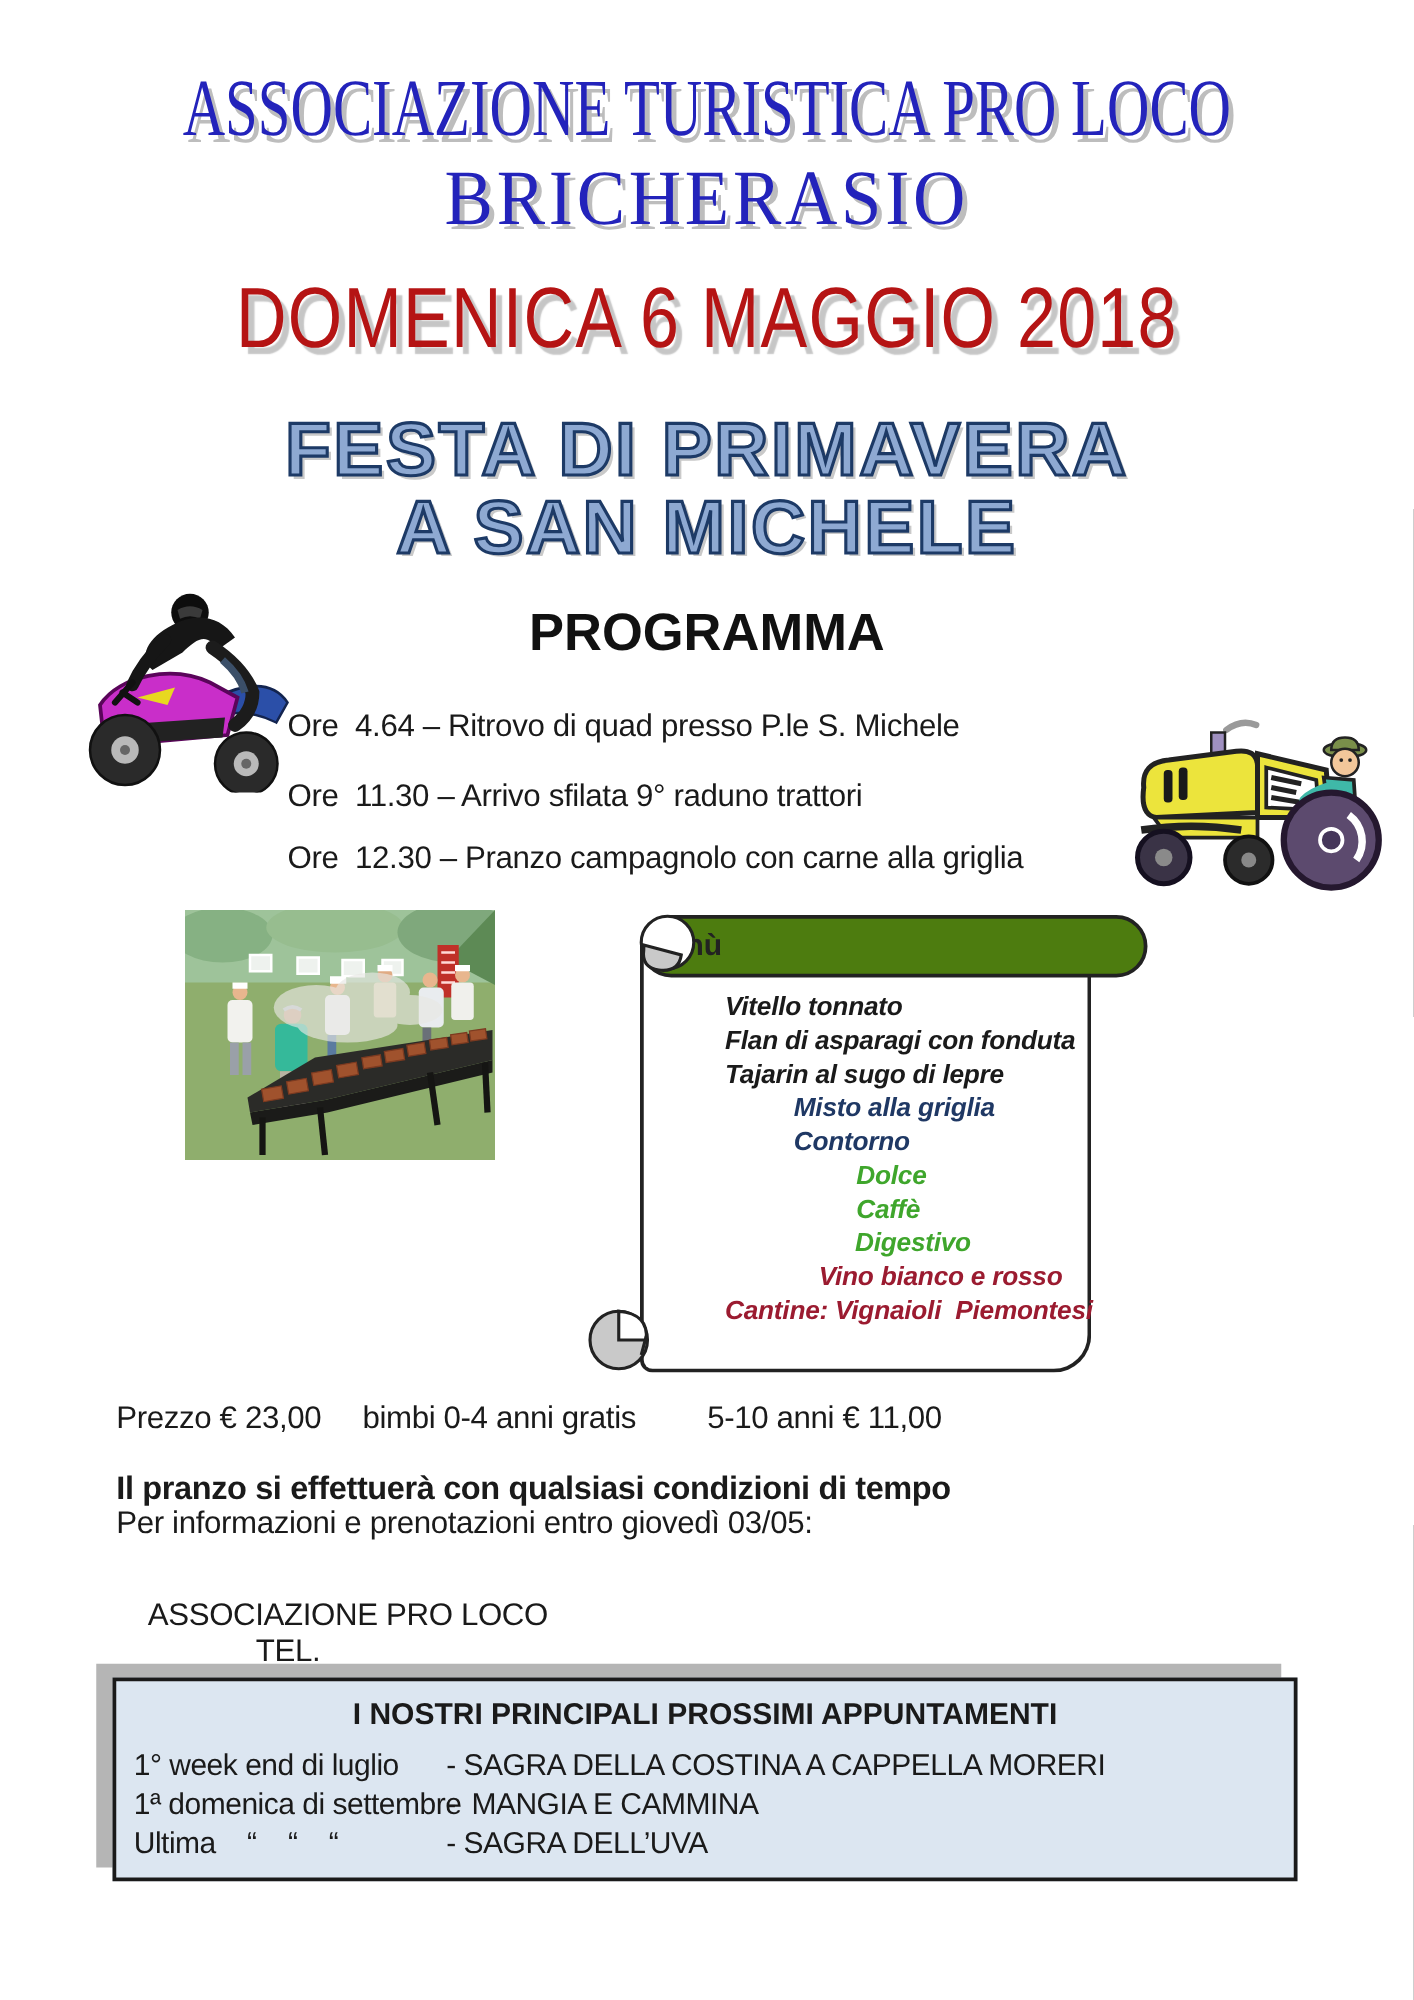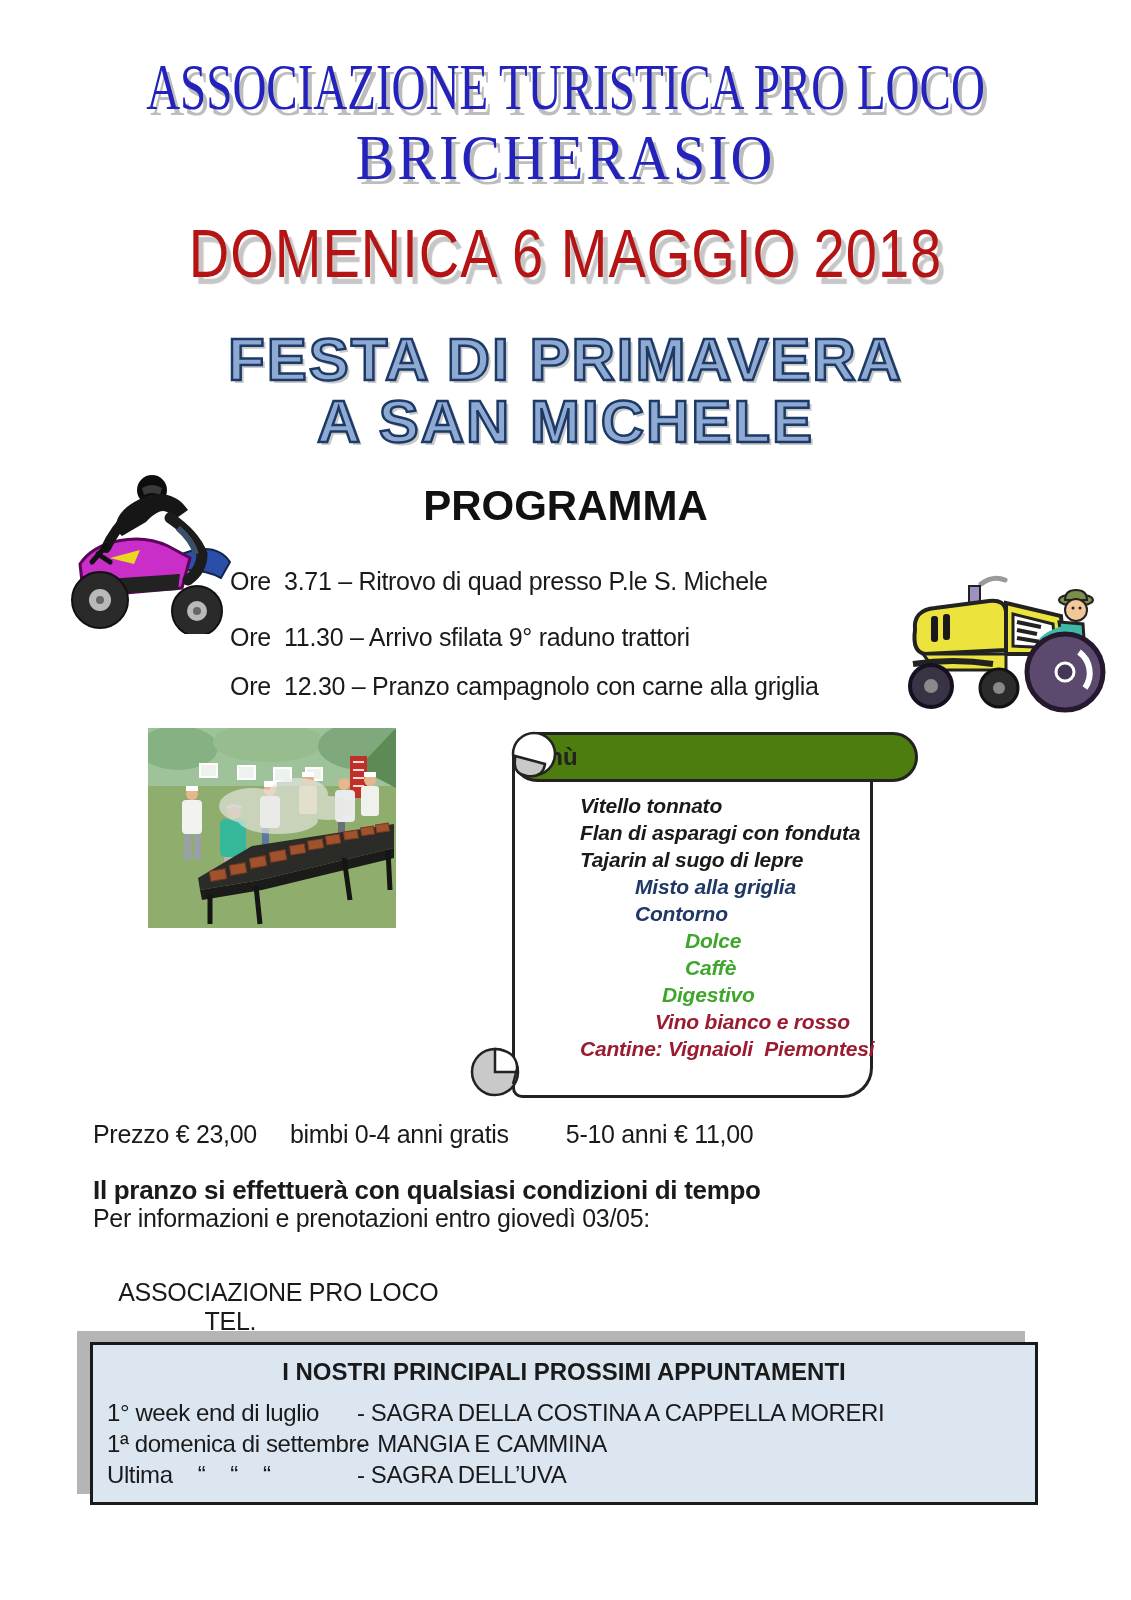--- a/index.html
+++ b/index.html
@@ -66,21 +66,21 @@
 <div class="page">
 
   <div class="ctr assoc1">ASSOCIAZIONE TURISTICA PRO LOCO</div>
   <div class="ctr assoc2">BRICHERASIO</div>
   <div class="ctr bigdate">DOMENICA 6 MAGGIO 2018</div>
   <div class="ctr festa festa1">FESTA DI PRIMAVERA</div>
   <div class="ctr festa festa2">A SAN MICHELE</div>
 
   <div class="ctr programma">PROGRAMMA</div>
   <div class="prog-list">
-      <div class="prog-line">Ore  3.71 – Ritrovo di quad presso P.le S. Michele</div>
+      <div class="prog-line">Ore  4.64 – Ritrovo di quad presso P.le S. Michele</div>
       <div class="prog-line">Ore  11.30 – Arrivo sfilata 9° raduno trattori</div>
       <div class="prog-line">Ore  12.30 – Pranzo campagnolo con carne alla griglia</div>
     </div>
 
   <svg class="img-abs" style="left:52px;top:462px" width="192" height="172" viewBox="0 0 192 172">
     <path d="M120,96 q42,-20 58,4 l-9,16 q-26,-13 -49,-4 z" fill="#2b4fa8" stroke="#13244f" stroke-width="2"></path>
     <path d="M28,102 C44,78 86,70 116,84 L138,96 L130,126 L62,132 L30,120 Z" fill="#c92ec9" stroke="#5a055a" stroke-width="3"></path>
     <path d="M58,96 L88,88 L82,102 Z" fill="#e8d820"></path>
     <path d="M40,118 L128,112 L126,128 L58,132 Z" fill="#222"></path>
     <circle cx="48" cy="138" r="28" fill="#2a2a2a" stroke="#111" stroke-width="2"></circle>
@@ -202,21 +202,21 @@
       <span>Menù</span>
     </div>
     <div class="menu-list">
         <div class="menu-item" style="color: rgb(26, 26, 26); margin-left: 0px;">Vitello tonnato</div>
         <div class="menu-item" style="color: rgb(26, 26, 26); margin-left: 0px;">Flan di asparagi con fonduta</div>
         <div class="menu-item" style="color: rgb(26, 26, 26); margin-left: 0px;">Tajarin al sugo di lepre</div>
         <div class="menu-item" style="color: rgb(31, 56, 100); margin-left: 55px;">Misto alla griglia</div>
         <div class="menu-item" style="color: rgb(31, 56, 100); margin-left: 55px;">Contorno</div>
         <div class="menu-item" style="color: rgb(63, 166, 44); margin-left: 105px;">Dolce</div>
         <div class="menu-item" style="color: rgb(63, 166, 44); margin-left: 105px;">Caffè</div>
-        <div class="menu-item" style="color: rgb(63, 166, 44); margin-left: 82px;">Digestivo</div>
+        <div class="menu-item" style="color: rgb(63, 166, 44); margin-left: 104px;">Digestivo</div>
         <div class="menu-item" style="color: rgb(155, 27, 48); margin-left: 75px;">Vino bianco e rosso</div>
         <div class="menu-item" style="color: rgb(155, 27, 48); margin-left: 0px;">Cantine: Vignaioli  Piemontesi</div>
       </div>
     <svg class="scroll-curls" viewBox="0 0 480 395">
       <circle cx="79" cy="42" r="21" fill="#ffffff" stroke="#222" stroke-width="2.5"></circle>
       <path d="M60,48 q-2,14 12,16 q16,2 18,-12 l-30,-8 z" fill="#c9c9c9" stroke="#222" stroke-width="2.5"></path>
       <circle cx="40" cy="360" r="23" fill="#c9c9c9" stroke="#222" stroke-width="2.5"></circle>
       <path d="M40,337 q24,2 22,23 l-22,0 z" fill="#ffffff" stroke="#222" stroke-width="2.5"></path>
       <path d="M62,357 L58,372" stroke="#222" stroke-width="2.5"></path>
     </svg>

